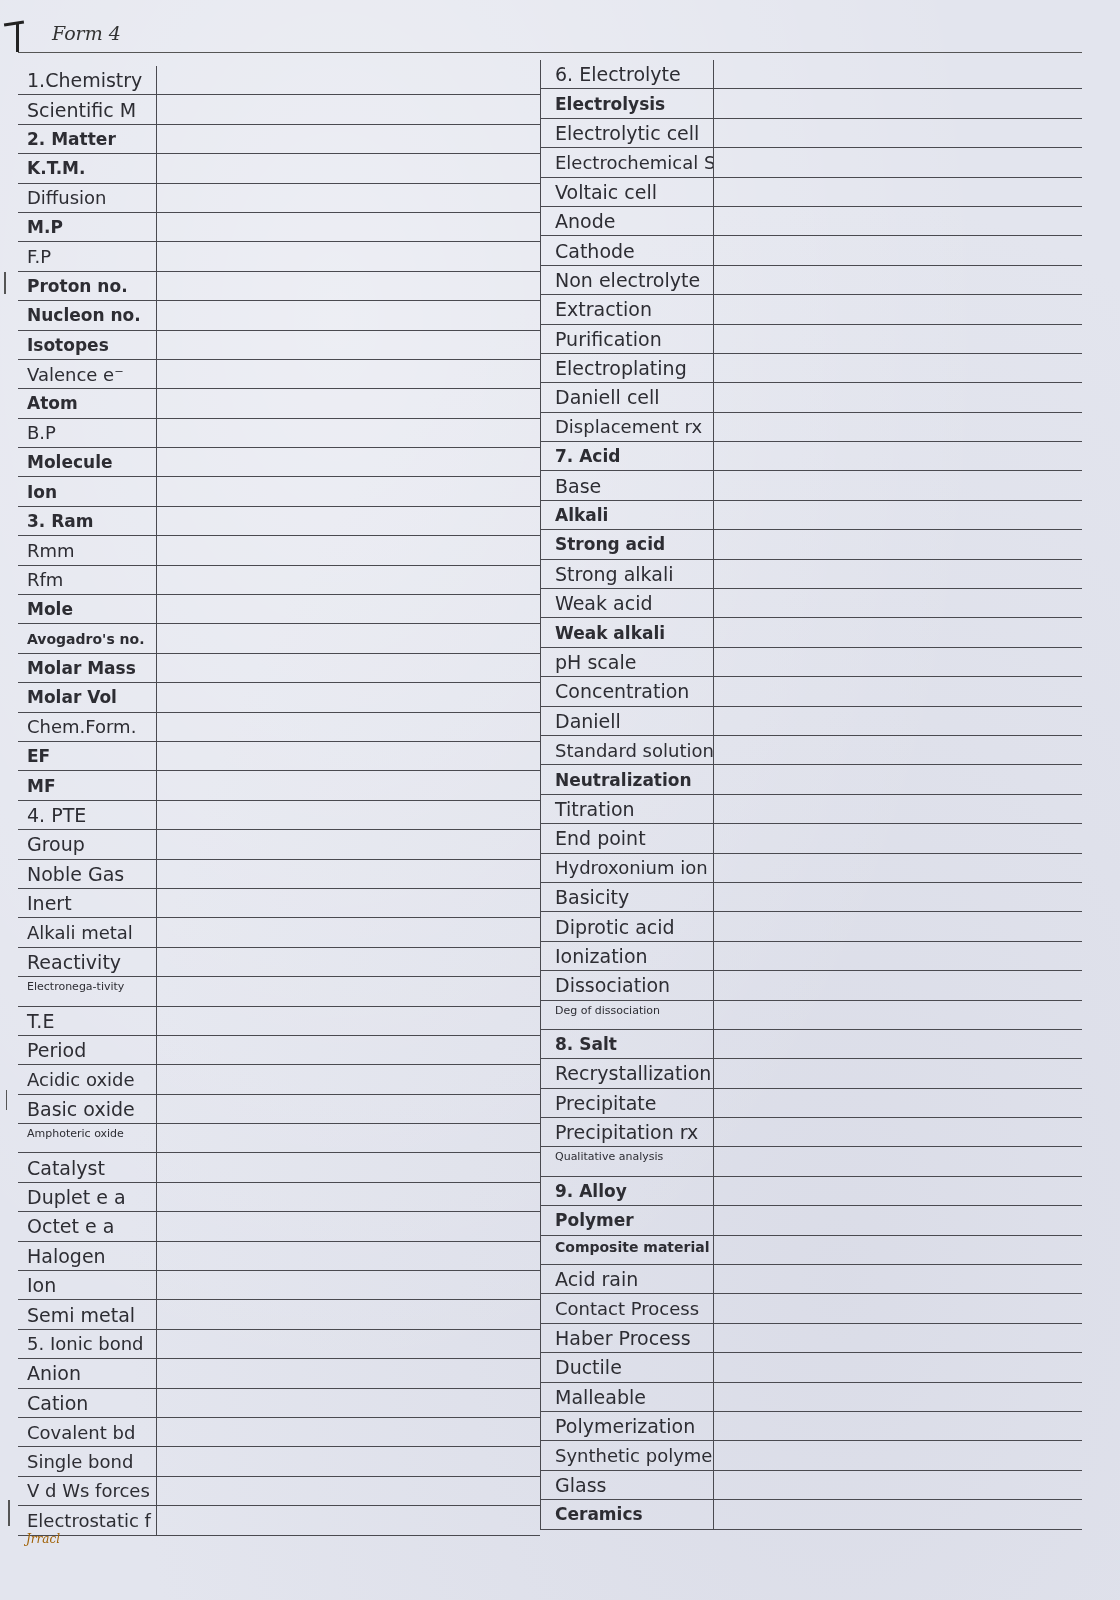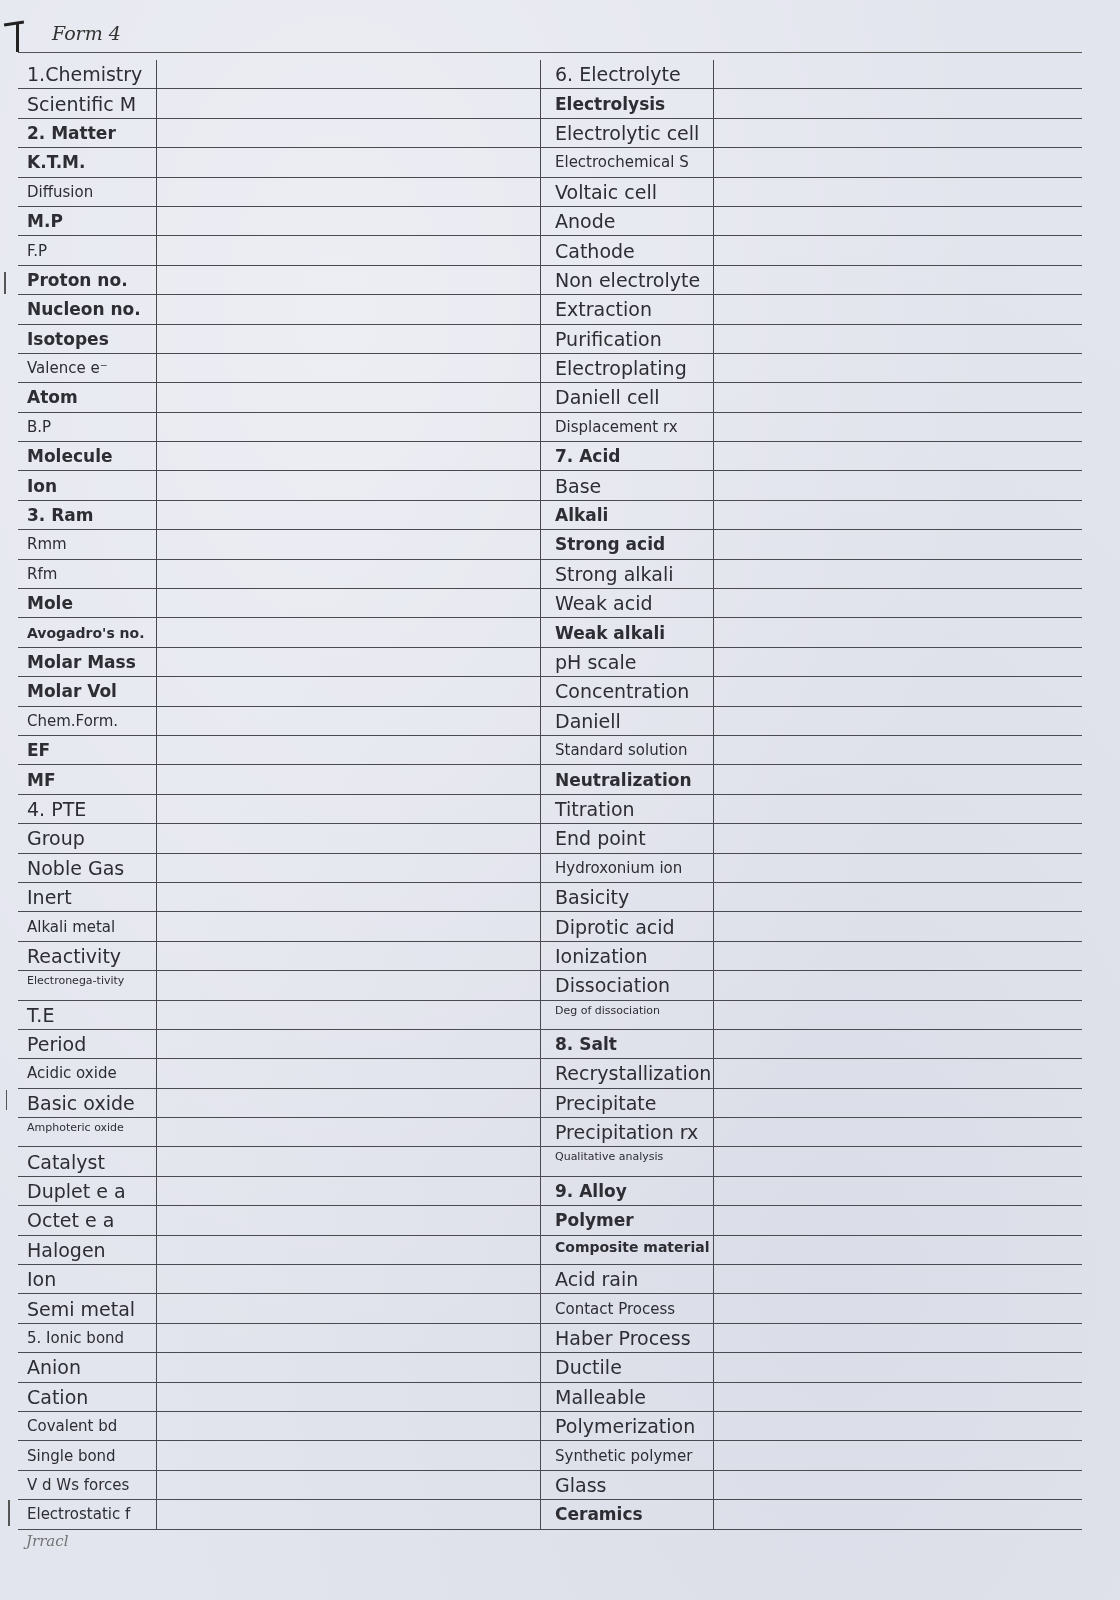--- a/index.html
+++ b/index.html
@@ -35,46 +35,46 @@
   }
   .top-rule {
     position: absolute; left: 18px; top: 52px; width: 1064px; height: 1px; background: #555;
   }
   .table {
     position: absolute; left: 18px; top: 60px; width: 1064px;
   }
   .col {
     position: absolute; top: 0;
   }
-  .col-left { left: 0; width: 522px; }
+  .col-left { left: 0; width: 522px; margin-top: 6px; }
   .col-right { left: 522px; width: 542px; }
   .row {
     display: flex; height: 29.4px; box-sizing: border-box;
     border-bottom: 1.5px solid #4a4a50;
   }
   .cell-label {
     box-sizing: border-box; border-right: 1.5px solid #4a4a50;
     padding-left: 9px; display: flex; align-items: center;
     font-size: 19px; white-space: nowrap; overflow: hidden;
     color: #2d2d33;
   }
   .col-left .cell-label { width: 139px; }
   .col-right .cell-label { width: 174px; border-left: 1.5px solid #4a4a50; padding-left: 14px; }
   .cell-blank { flex: 1; }
   .col-left .cell-blank { border-right: 0; }
   .b { font-weight: bold; font-size: 17px; }
-  .s { font-size: 15px; }
+  .s { font-size: 18px; }
   .xs { font-size: 11px; align-items: flex-start; padding-top: 3px; }
   .sb { font-weight: bold; font-size: 14px; }
   .margin-tick {
     position: absolute; width: 2px; background: #555;
   }
   .signature {
     position: absolute; left: 26px; top: 1532px;
-    font-family: "DejaVu Serif", serif; font-style: italic; font-size: 15px; color: #737373;
+    font-family: "DejaVu Serif", serif; font-style: italic; font-size: 12px; color: #a16207;
   }
 </style>
 </head>
 <body>
 
 <div class="page-bg"></div>
 
 <div class="header-mark"></div>
 <div class="title">Form 4</div>
 <div class="top-rule"></div>

